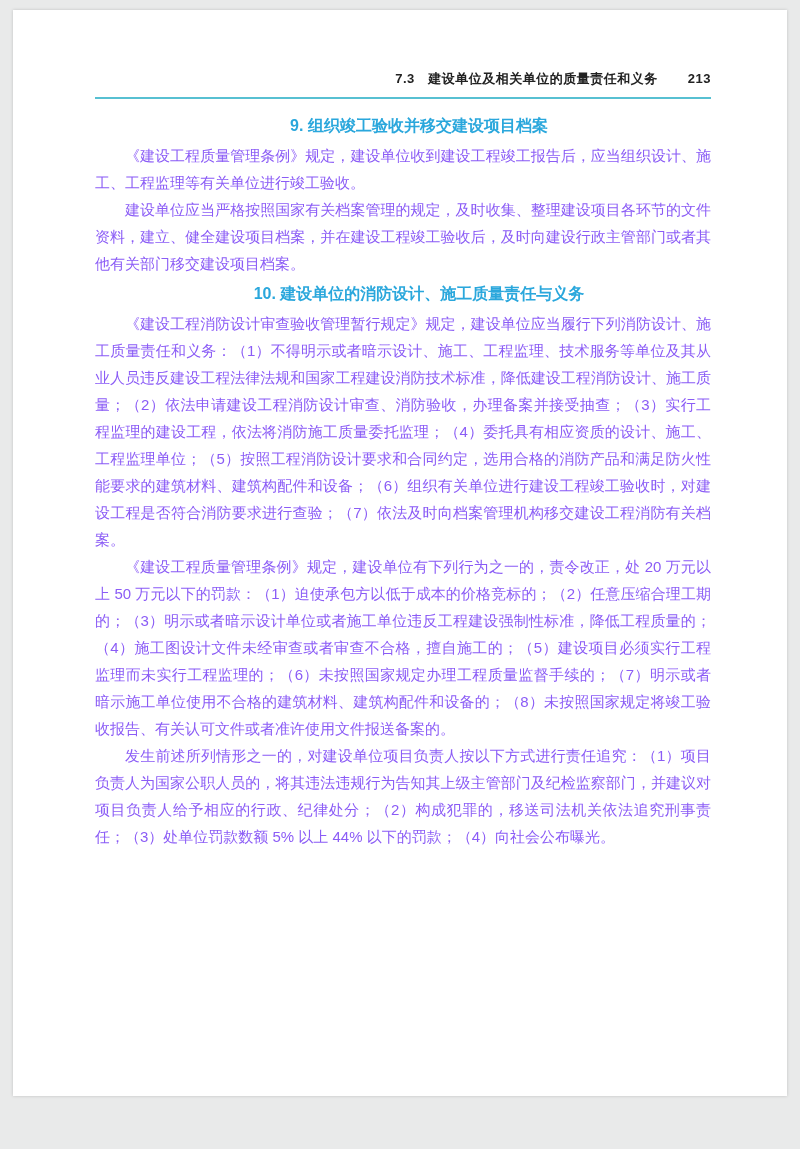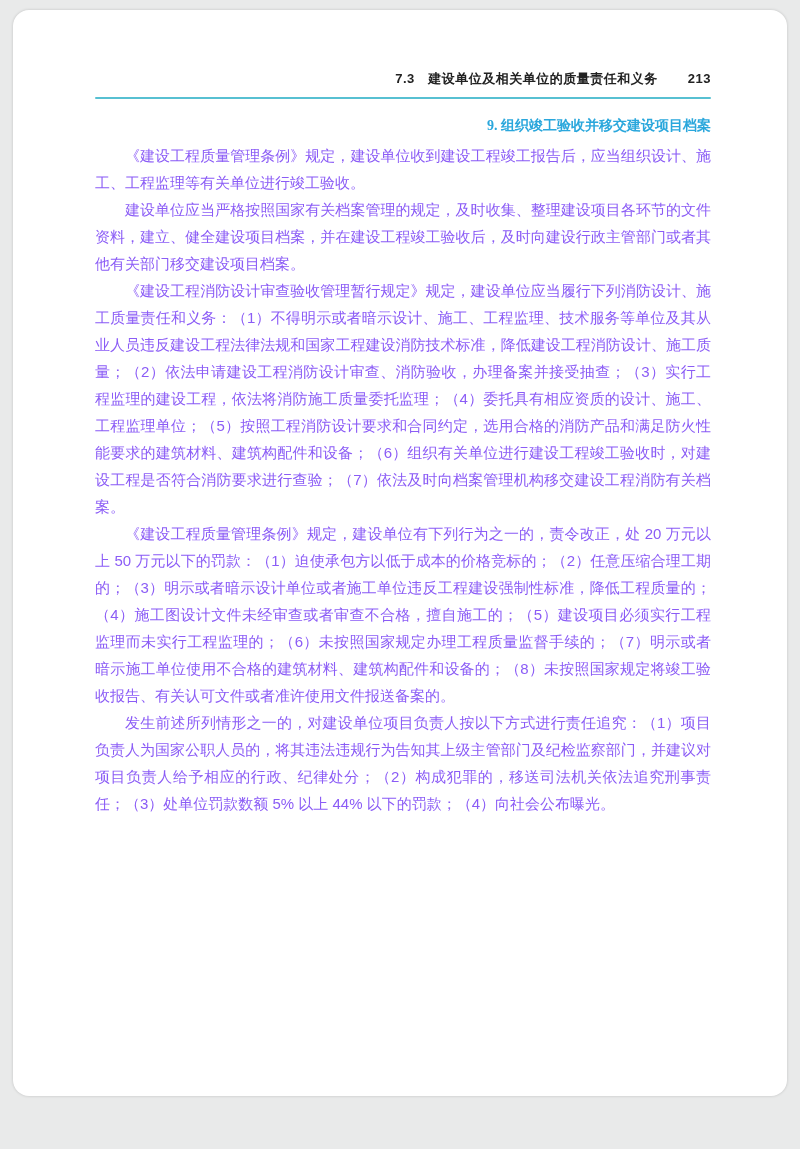--- a/index.html
+++ b/index.html
@@ -1,15 +1,15 @@
 <!DOCTYPE html>
 <html><head>
 <meta charset="utf-8">
 <style>
-  * { margin: 0; padding: 0; box-sizing: border-box; border-radius: 16px; }
+  * { margin: 0; padding: 0; box-sizing: border-box; }
   html, body { width: 800px; height: 1149px; }
   body {
     background: #e9eaea;
     font-family: "Liberation Sans", "DejaVu Sans", sans-serif;
     position: relative;
     overflow: hidden;
   }
   .scan-page {
     position: absolute;
     left: 13px;
@@ -36,28 +36,27 @@
     padding-bottom: 9px;
     letter-spacing: 0.5px;
   }
   .header-rule {
     height: 0;
     border: none;
     border-top: 2px solid #57c0d2;
     margin-bottom: 13px;
   }
   .section-heading {
-    font-size: 14px;
+    font-size: 16px;
     line-height: 28px;
     color: #2aa7dc;
     font-weight: bold;
     padding-left: 2em;
     margin: 3px 0 2px 0;
-    text-align: right;
-    font-family: Liberation Serif, serif;
+    text-align: center;
   }
   .para {
     font-size: 15px;
     line-height: 27px;
     text-align: justify;
     text-indent: 2em;
     color: #8b5cf6;
   }
 </style>
 </head>
@@ -72,20 +71,21 @@
     </div>
     <div class="header-rule"></div>
 
     <div class="section">
       <h3 class="section-heading">9. 组织竣工验收并移交建设项目档案</h3>
       <p class="para">《建设工程质量管理条例》规定，建设单位收到建设工程竣工报告后，应当组织设计、施工、工程监理等有关单位进行竣工验收。</p>
       <p class="para">建设单位应当严格按照国家有关档案管理的规定，及时收集、整理建设项目各环节的文件资料，建立、健全建设项目档案，并在建设工程竣工验收后，及时向建设行政主管部门或者其他有关部门移交建设项目档案。</p>
     </div>
 
     <div class="section">
+      <h3 class="section-heading">10. 建设单位的消防设计、施工质量责任与义务</h3>
       <p class="para">《建设工程消防设计审查验收管理暂行规定》规定，建设单位应当履行下列消防设计、施工质量责任和义务：（1）不得明示或者暗示设计、施工、工程监理、技术服务等单位及其从业人员违反建设工程法律法规和国家工程建设消防技术标准，降低建设工程消防设计、施工质量；（2）依法申请建设工程消防设计审查、消防验收，办理备案并接受抽查；（3）实行工程监理的建设工程，依法将消防施工质量委托监理；（4）委托具有相应资质的设计、施工、工程监理单位；（5）按照工程消防设计要求和合同约定，选用合格的消防产品和满足防火性能要求的建筑材料、建筑构配件和设备；（6）组织有关单位进行建设工程竣工验收时，对建设工程是否符合消防要求进行查验；（7）依法及时向档案管理机构移交建设工程消防有关档案。</p>
     </div>
 
     <div class="section">
       <p class="para">《建设工程质量管理条例》规定，建设单位有下列行为之一的，责令改正，处 20 万元以上 50 万元以下的罚款：（1）迫使承包方以低于成本的价格竞标的；（2）任意压缩合理工期的；（3）明示或者暗示设计单位或者施工单位违反工程建设强制性标准，降低工程质量的；（4）施工图设计文件未经审查或者审查不合格，擅自施工的；（5）建设项目必须实行工程监理而未实行工程监理的；（6）未按照国家规定办理工程质量监督手续的；（7）明示或者暗示施工单位使用不合格的建筑材料、建筑构配件和设备的；（8）未按照国家规定将竣工验收报告、有关认可文件或者准许使用文件报送备案的。</p>
       <p class="para">发生前述所列情形之一的，对建设单位项目负责人按以下方式进行责任追究：（1）项目负责人为国家公职人员的，将其违法违规行为告知其上级主管部门及纪检监察部门，并建议对项目负责人给予相应的行政、纪律处分；（2）构成犯罪的，移送司法机关依法追究刑事责任；（3）处单位罚款数额 5% 以上 44% 以下的罚款；（4）向社会公布曝光。</p>
     </div>
 
   </div>
 </div>

